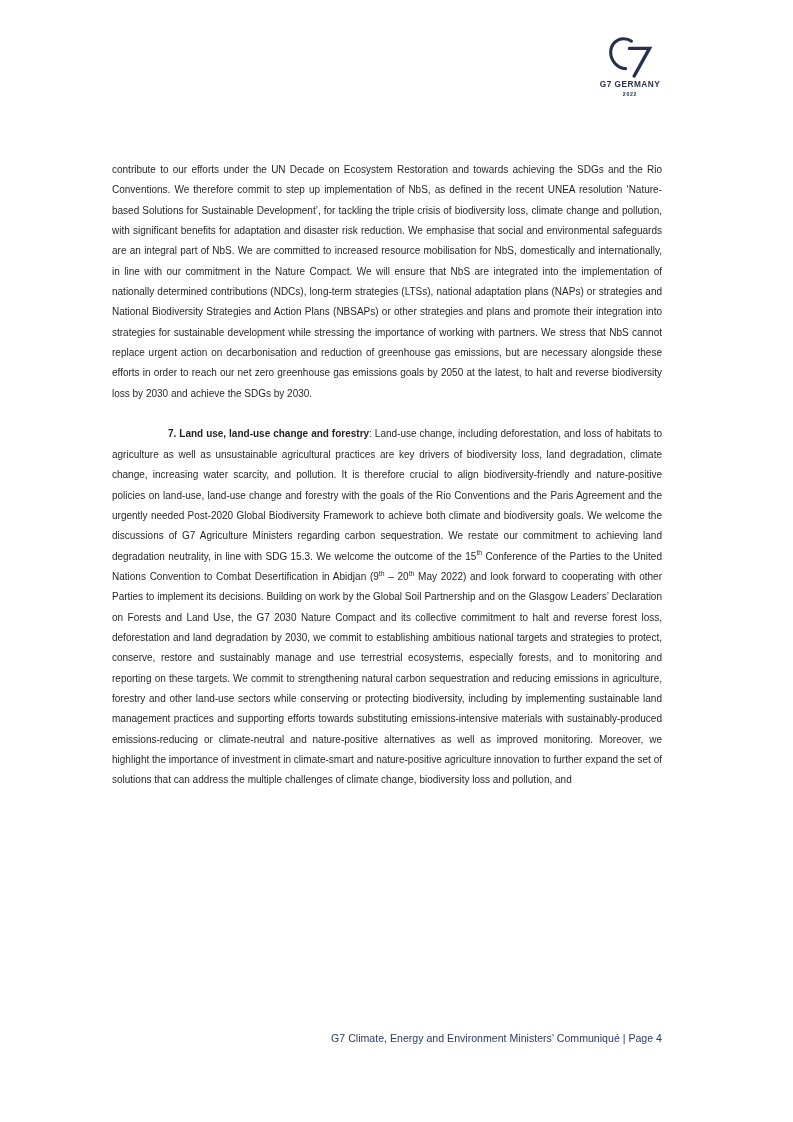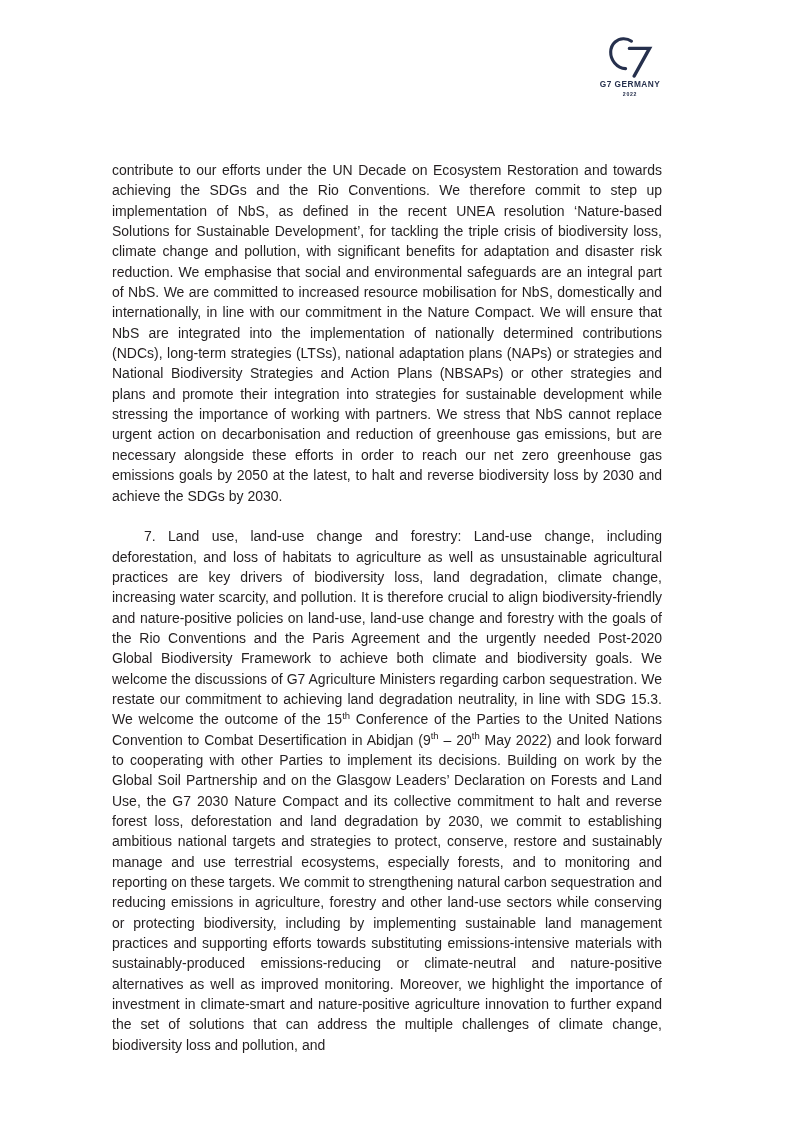--- a/index.html
+++ b/index.html
@@ -62,37 +62,38 @@
 
   
   .content {
     position: absolute;
     top: 160px;
     left: 112px;
     width: 550px;
   }
   p.para {
     margin: 0;
-    font-size: 14px;
+    font-size: 10px;
     line-height: 20.35px;
     color: #231f20;
     text-align: justify;
     text-justify: inter-word;
     -webkit-hyphens: none;
     hyphens: none;
   }
   p.para.indented {
     text-indent: 32px;
     margin-top: 20.35px;
   }
   p.para + p.para {
     margin-top: 20.35px;
   }
   .lead {
-    font-weight: normal;
+    font-weight: bold;
+    margin-left: 24px;
   }
   sup {
     font-size: 0.68em;
     vertical-align: super;
     line-height: 0;
     margin-top: 16px;
   }
 
   
   .footer {
@@ -124,14 +125,15 @@
   </div>
 
   <div class="content">
 
     <p class="para"><span>contribute to our efforts under the UN Decade on Ecosystem Restoration and towards achieving the SDGs and the Rio Conventions. We therefore commit to step up implementation of NbS, as defined in the recent UNEA resolution ‘Nature-based Solutions for Sustainable Development’, for tackling the triple crisis of biodiversity loss, climate change and pollution, with significant benefits for adaptation and disaster risk reduction. We emphasise that social and environmental safeguards are an integral part of NbS. We are committed to increased resource mobilisation for NbS, domestically and internationally, in line with our commitment in the Nature Compact. We will ensure that NbS are integrated into the implementation of nationally determined contributions (NDCs), long-term strategies (LTSs), national adaptation plans (NAPs) or strategies and National Biodiversity Strategies and Action Plans (NBSAPs) or other strategies and plans and promote their integration into strategies for sustainable development while stressing the importance of working with partners. We stress that NbS cannot replace urgent action on decarbonisation and reduction of greenhouse gas emissions, but are necessary alongside these efforts in order to reach our net zero greenhouse gas emissions goals by 2050 at the latest, to halt and reverse biodiversity loss by 2030 and achieve the SDGs by 2030.</span></p>
 
     <p class="para indented"><span class="lead">7. Land use, land-use change and forestry</span><span>: Land-use change, including deforestation, and loss of habitats to agriculture as well as unsustainable agricultural practices are key drivers of biodiversity loss, land degradation, climate change, increasing water scarcity, and pollution. It is therefore crucial to align biodiversity-friendly and nature-positive policies on land-use, land-use change and forestry with the goals of the Rio Conventions and the Paris Agreement and the urgently needed Post-2020 Global Biodiversity Framework to achieve both climate and biodiversity goals. We welcome the discussions of G7 Agriculture Ministers regarding carbon sequestration. We restate our commitment to achieving land degradation neutrality, in line with SDG 15.3. We welcome the outcome of the 15</span><sup>th</sup><span> Conference of the Parties to the United Nations Convention to Combat Desertification in Abidjan (9</span><sup>th</sup><span> – 20</span><sup>th</sup><span> May 2022) and look forward to cooperating with other Parties to implement its decisions. Building on work by the Global Soil Partnership and on the Glasgow Leaders’ Declaration on Forests and Land Use, the G7 2030 Nature Compact and its collective commitment to halt and reverse forest loss, deforestation and land degradation by 2030, we commit to establishing ambitious national targets and strategies to protect, conserve, restore and sustainably manage and use terrestrial ecosystems, especially forests, and to monitoring and reporting on these targets. We commit to strengthening natural carbon sequestration and reducing emissions in agriculture, forestry and other land-use sectors while conserving or protecting biodiversity, including by implementing sustainable land management practices and supporting efforts towards substituting emissions-intensive materials with sustainably-produced emissions-reducing or climate-neutral and nature-positive alternatives as well as improved monitoring. Moreover, we highlight the importance of investment in climate-smart and nature-positive agriculture innovation to further expand the set of solutions that can address the multiple challenges of climate change, biodiversity loss and pollution, and</span></p>
 
   </div>
 
+  <div class="footer">G7 Climate, Energy and Environment Ministers’ Communiqué | Page 4</div>
 
 </div>
 
 </body></html>

